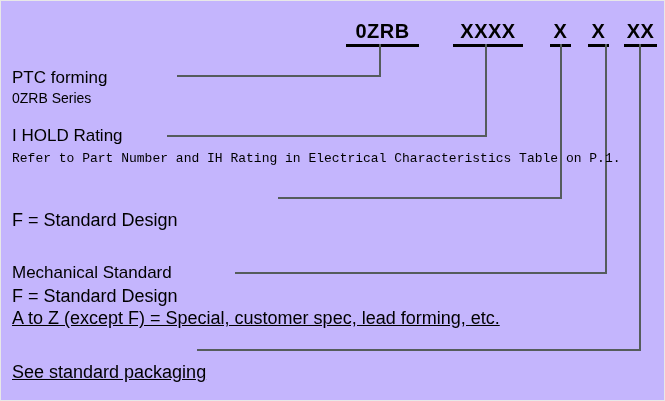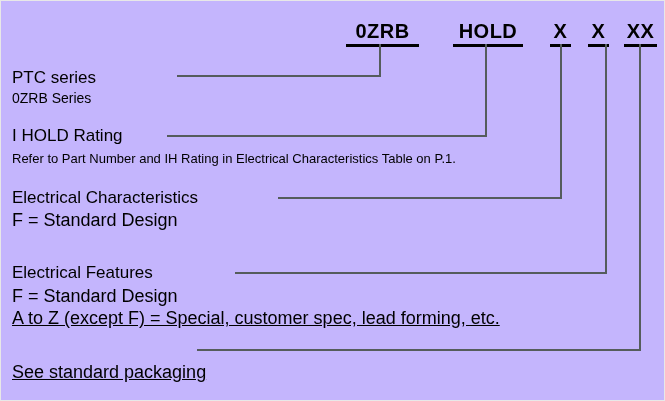--- a/index.html
+++ b/index.html
@@ -81,21 +81,21 @@
 <body>
 
 <div id="page">
 
   <div class="code-seg" style="left:345px; top:18px; width:73px;">
     <span>0ZRB</span>
     <span class="seg-rule"></span>
   </div>
 
   <div class="code-seg" style="left:452px; top:18px; width:70px;">
-    <span>HOLD</span>
+    <span>XXXX</span>
     <span class="seg-rule"></span>
   </div>
 
   <div class="code-seg" style="left:549px; top:18px; width:21px;">
     <span>X</span>
     <span class="seg-rule"></span>
   </div>
 
   <div class="code-seg" style="left:587px; top:18px; width:21px;">
     <span>X</span>
@@ -116,42 +116,39 @@
   <div class="lead-v" style="left:559px; top:43px; height:155px;"></div>
   <div class="lead-h" style="left:277px; top:196px; width:283px;"></div>
 
   <div class="lead-v" style="left:604px; top:43px; height:230px;"></div>
   <div class="lead-h" style="left:234px; top:271px; width:371px;"></div>
 
   <div class="lead-v" style="left:638px; top:43px; height:307px;"></div>
   <div class="lead-h" style="left:196px; top:348px; width:443px;"></div>
 
   <div class="sec" style="top:66px;">
-    <div class="sec-title">PTC series</div>
+    <div class="sec-title">PTC forming</div>
   </div>
   <div class="sec" style="top:88px;">
     <div class="sec-title small">0ZRB Series</div>
   </div>
 
   <div class="sec" style="top:124px;">
     <div class="sec-title">I HOLD Rating</div>
   </div>
-  <div class="sec" style="top:149px;">
+  <div class="sec" style="top:149px;font-family:Liberation Mono, monospace;">
     <div class="sec-note">Refer to Part Number and IH Rating in Electrical Characteristics Table on P.1.</div>
   </div>
 
-  <div class="sec" style="top:186px;">
-    <div class="sec-title">Electrical Characteristics</div>
-  </div>
   <div class="sec" style="top:210px;">
     <div class="sec-sub">F = Standard Design</div>
   </div>
 
   <div class="sec" style="top:261px;">
-    <div class="sec-title">Electrical Features</div>
+    <div class="sec-title">Mechanical Standard</div>
   </div>
   <div class="sec" style="top:286px;">
     <div class="sec-sub">F = Standard Design</div>
   </div>
   <div class="sec" style="top:308px;text-decoration:underline;">
     <div class="sec-sub">A to Z (except F) = Special, customer spec, lead forming, etc.</div>
   </div>
 
   <div class="sec" style="top:362px;text-decoration:underline;">
     <div class="sec-sub">See standard packaging</div>

